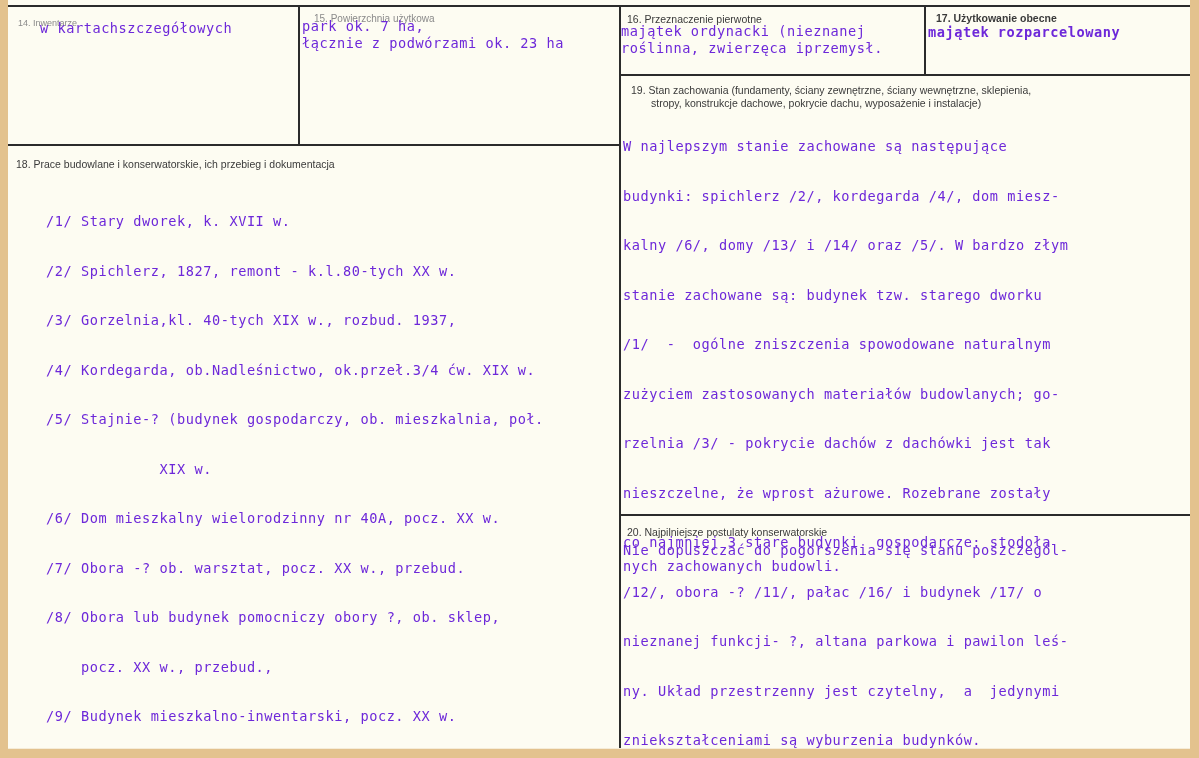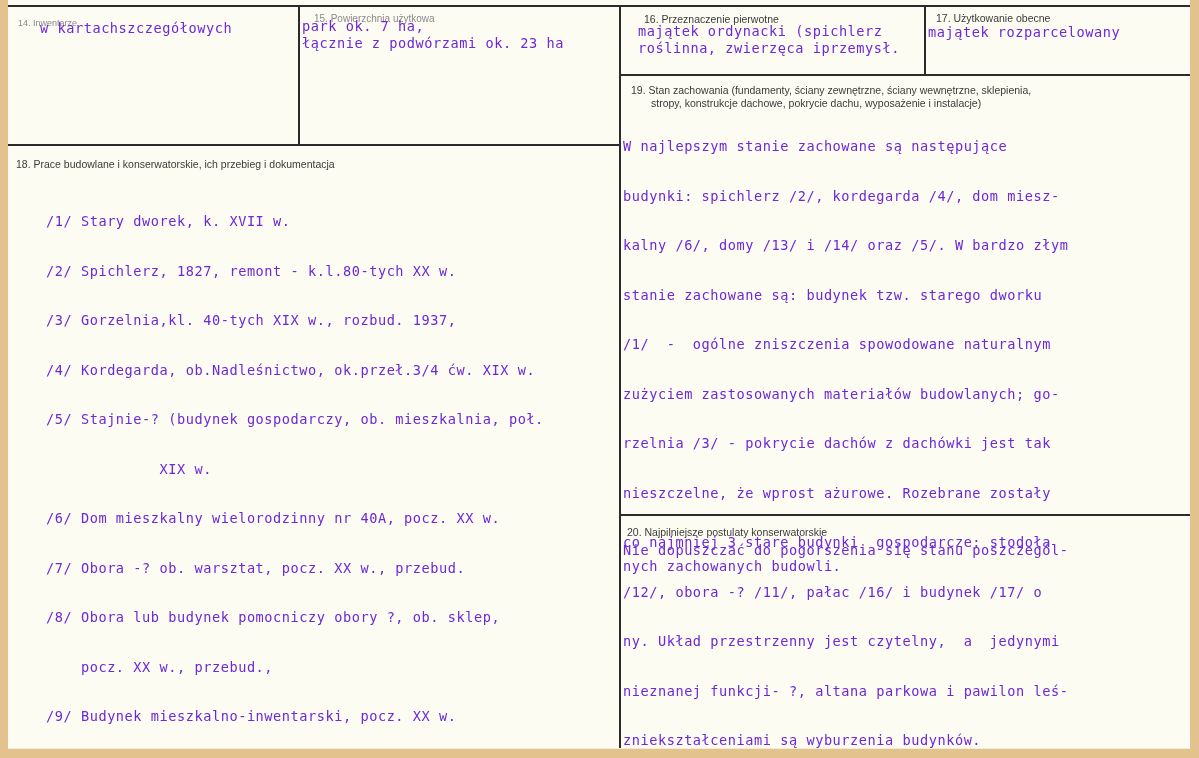--- a/index.html
+++ b/index.html
@@ -51,27 +51,27 @@
   <div class="label faint" style="left:10px; top:10px; font-size:9px;">14. Inwentarze</div>
   <div class="typed" style="left:32px; top:13px;">w kartachszczegółowych</div>
 </div>
 
 <div class="cell" style="left:300px; top:7px; width:319px; height:137px;">
   <div class="label faint" style="left:14px; top:6px; font-size:10px;">15. Powierzchnia użytkowa</div>
   <div class="typed" style="left:2px; top:11px;">park ok. 7 ha,</div>
   <div class="typed" style="left:2px; top:28px;">łącznie z podwórzami ok. 23 ha</div>
 </div>
 
-<div class="cell" style="left:638px; top:7px; width:303px; height:67px;">
+<div class="cell" style="left:621px; top:7px; width:303px; height:67px;">
   <div class="label" style="left:6px; top:6px;">16. Przeznaczenie pierwotne</div>
-  <div class="typed" style="left:0px; top:16px;">majątek ordynacki (spichlerz</div>
+  <div class="typed" style="left:0px; top:16px;">majątek ordynacki (nieznanej</div>
   <div class="typed" style="left:0px; top:33px;">roślinna, zwierzęca iprzemysł.</div>
 </div>
 
-<div class="cell" style="left:926px; top:7px; width:236px; height:67px;">
+<div class="cell" style="left:926px; top:7px; width:236px; height:67px;font-weight:bold;">
   <div class="label" style="left:10px; top:5px;">17. Użytkowanie obecne</div>
   <div class="typed" style="left:2px; top:17px;text-align:right;">majątek rozparcelowany</div>
 </div>
 
 <div class="cell" style="left:8px; top:146px; width:611px; height:600px;">
   <div class="label" style="left:8px; top:12px;">18. Prace budowlane i konserwatorskie, ich przebieg i dokumentacja</div>
   <div class="typed" style="left:38px; top:34px;">
     <span class="list-item">/1/ Stary dworek, k. XVII w.</span>
     <span class="list-item">/2/ Spichlerz, 1827, remont - k.l.80-tych XX w.</span>
     <span class="list-item">/3/ Gorzelnia,kl. 40-tych XIX w., rozbud. 1937,</span>
@@ -102,22 +102,22 @@
     <span class="list-item">W najlepszym stanie zachowane są następujące</span>
     <span class="list-item">budynki: spichlerz /2/, kordegarda /4/, dom miesz-</span>
     <span class="list-item">kalny /6/, domy /13/ i /14/ oraz /5/. W bardzo złym</span>
     <span class="list-item">stanie zachowane są: budynek tzw. starego dworku</span>
     <span class="list-item">/1/  -  ogólne zniszczenia spowodowane naturalnym</span>
     <span class="list-item">zużyciem zastosowanych materiałów budowlanych; go-</span>
     <span class="list-item">rzelnia /3/ - pokrycie dachów z dachówki jest tak</span>
     <span class="list-item">nieszczelne, że wprost ażurowe. Rozebrane zostały</span>
     <span class="list-item">co najmniej 3 stare budynki  gospodarcze: stodoła</span>
     <span class="list-item">/12/, obora -? /11/, pałac /16/ i budynek /17/ o</span>
+    <span class="list-item">nieznanej funkcji- ?, altana parkowa i pawilon leś-</span>
     <span class="list-item">ny. Układ przestrzenny jest czytelny,  a  jedynymi</span>
-    <span class="list-item">nieznanej funkcji- ?, altana parkowa i pawilon leś-</span>
     <span class="list-item">zniekształceniami są wyburzenia budynków.</span>
   </div>
 </div>
 
 <div class="cell" style="left:621px; top:516px; width:569px; height:232px;text-align:right;">
   <div class="label" style="left:6px; top:10px;">20. Najpilniejsze postulaty konserwatorskie</div>
   <div class="typed" style="left:2px; top:26px;">Nie dopuszczać do pogorszenia się stanu poszczegól-</div>
   <div class="typed" style="left:2px; top:42px;">nych zachowanych budowli.</div>
 </div>
 

